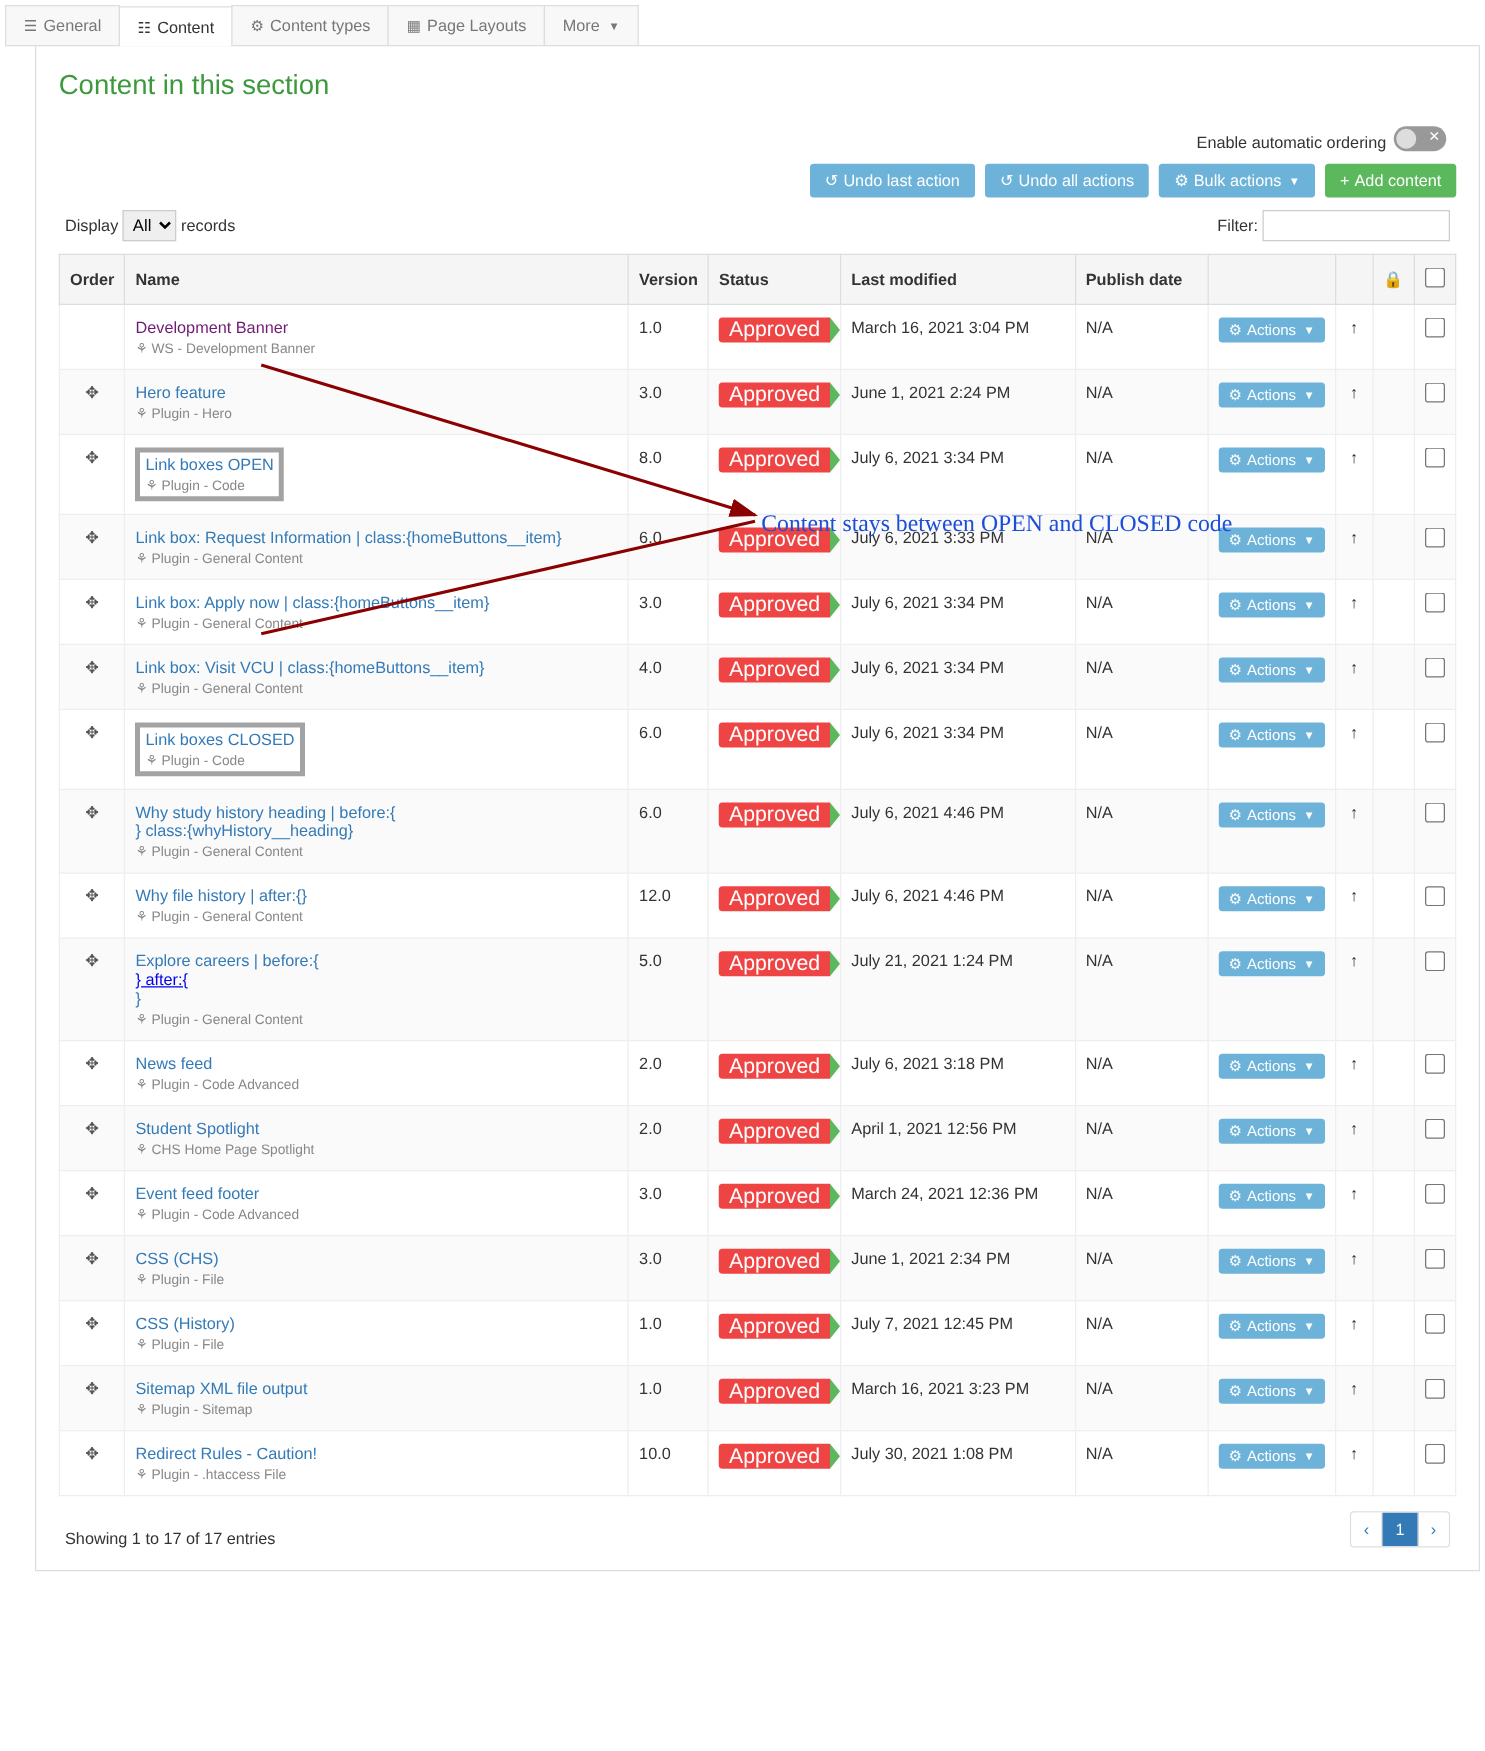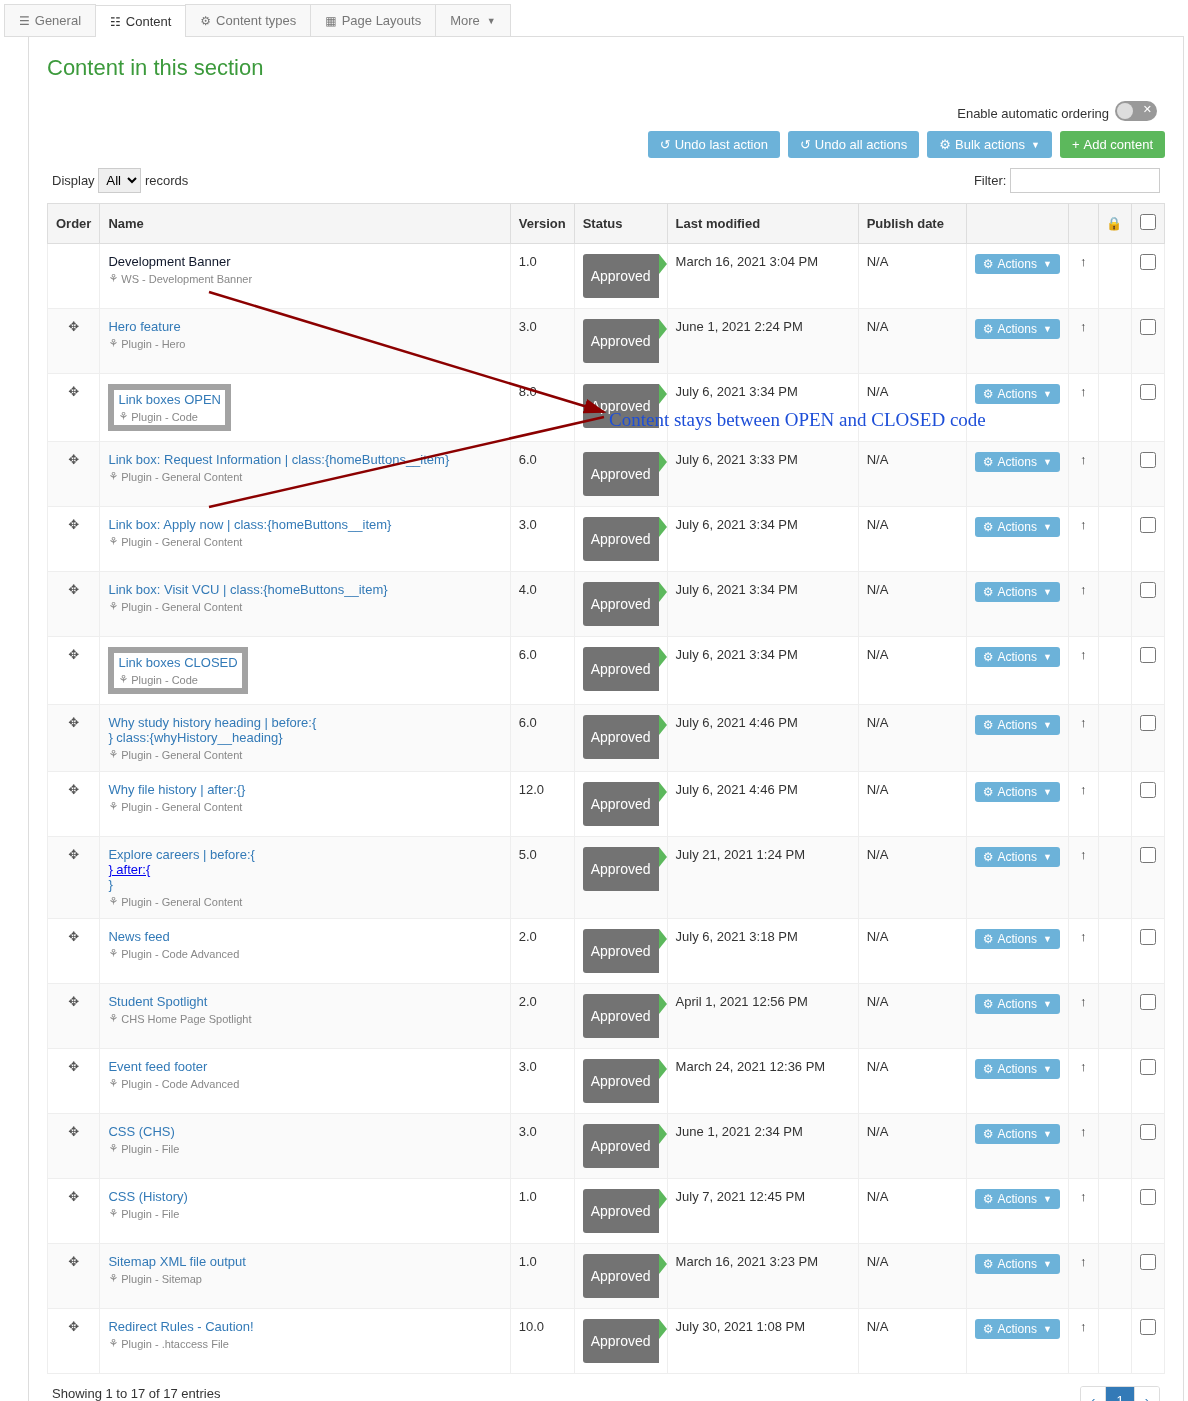--- a/index.html
+++ b/index.html
@@ -22,30 +22,30 @@
 .caret { font-size: 9px; margin-left: 2px; }
 .controls-row { display: flex; justify-content: space-between; align-items: center; margin-bottom: 10px; padding: 0 5px; }
 .controls-row select { padding: 3px; border: 1px solid #ccc; }
 .filter-input { border: 1px solid #ccc; padding: 4px; width: 150px; }
 table { width: 100%; border-collapse: collapse; }
 th { background: #f5f5f5; border: 1px solid #ddd; padding: 10px 8px; text-align: left; font-weight: bold; font-size: 13px; }
 td { border: 1px solid #eee; padding: 10px 8px; vertical-align: top; }
 tbody tr:nth-child(even) { background: #fafafa; }
 .drag { cursor: move; color: #555; text-align: center; }
 .name-link { color: #337ab7; cursor: pointer; }
-.name-static { color: #0f172a; }
+.name-static { color: #701a75; }
 .sub { color: #888; font-size: 11px; margin-top: 3px; display: flex; align-items: center; gap: 3px; }
-.status-badge { background: #737373; color: #fff; padding: 14px 8px; border-radius: 3px 0 0 3px; font-size: 14px; position: relative; display: inline-block; }
+.status-badge { background: #ef4444; color: #fff; padding: 0 8px; border-radius: 3px 0 0 3px; font-size: 17px; position: relative; display: inline-block; }
 .status-badge::after { content: ""; position: absolute; right: -8px; top: 0; border-top: 10px solid transparent; border-bottom: 10px solid transparent; border-left: 8px solid #5cb85c; }
 .arrow-up { color: #333; cursor: pointer; }
 .checkbox { width: 16px; height: 16px; }
-.red-box { border: 6px solid #a3a3a3; padding: 2px 4px; display: inline-block; }
+.red-box { border: 4px solid #a3a3a3; padding: 2px 4px; display: inline-block; }
 .annotation { position: absolute; color: #1d4ed8; font-size: 19px; font-family: Georgia, serif; }
 .arrow-svg { position: absolute; pointer-events: none; }
-.footer-row { display: flex; justify-content: space-between; align-items: flex-start; margin-top: 12px; padding: 0 5px; }
+.footer-row { display: flex; justify-content: space-between; align-items: flex-end; margin-top: 12px; padding: 0 5px; }
 .pagination { display: flex; border: 1px solid #ddd; border-radius: 3px; overflow: hidden; }
 .page-btn { padding: 6px 10px; border-right: 1px solid #ddd; cursor: pointer; color: #337ab7; background: #fff; }
 .page-btn:last-child { border-right: none; }
 .page-btn.active { background: #337ab7; color: #fff; }
 .col-order { width: 40px; }
 .col-version { width: 55px; }
 .col-status { width: 70px; }
 .col-actions { width: 80px; }
 .col-arrow { width: 30px; text-align: center; }
 .col-lock { width: 25px; text-align: center; }

